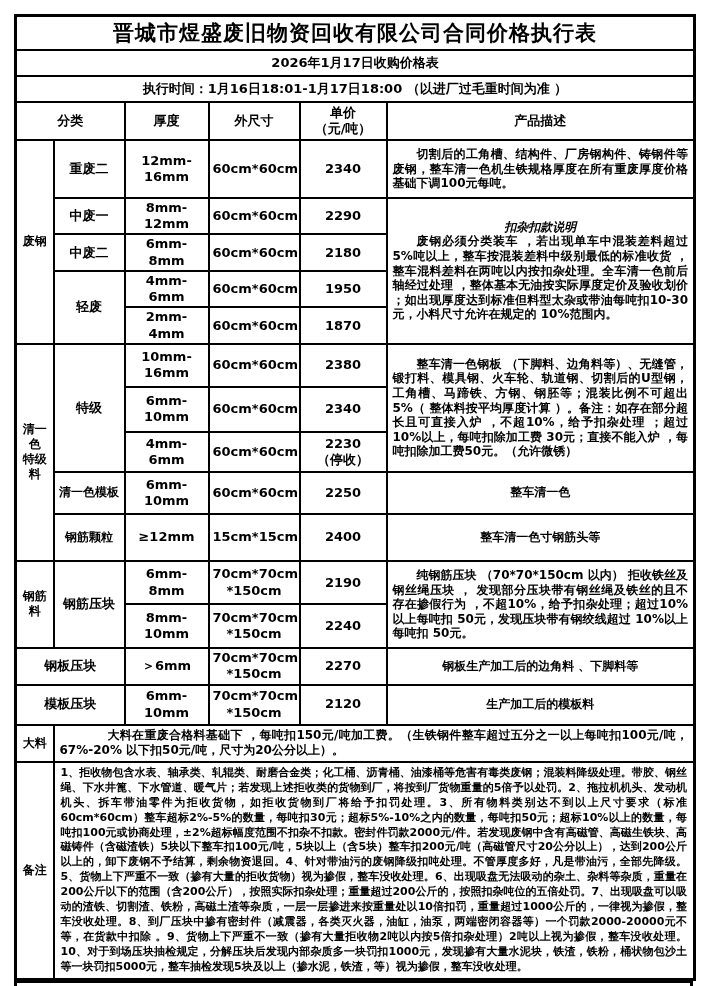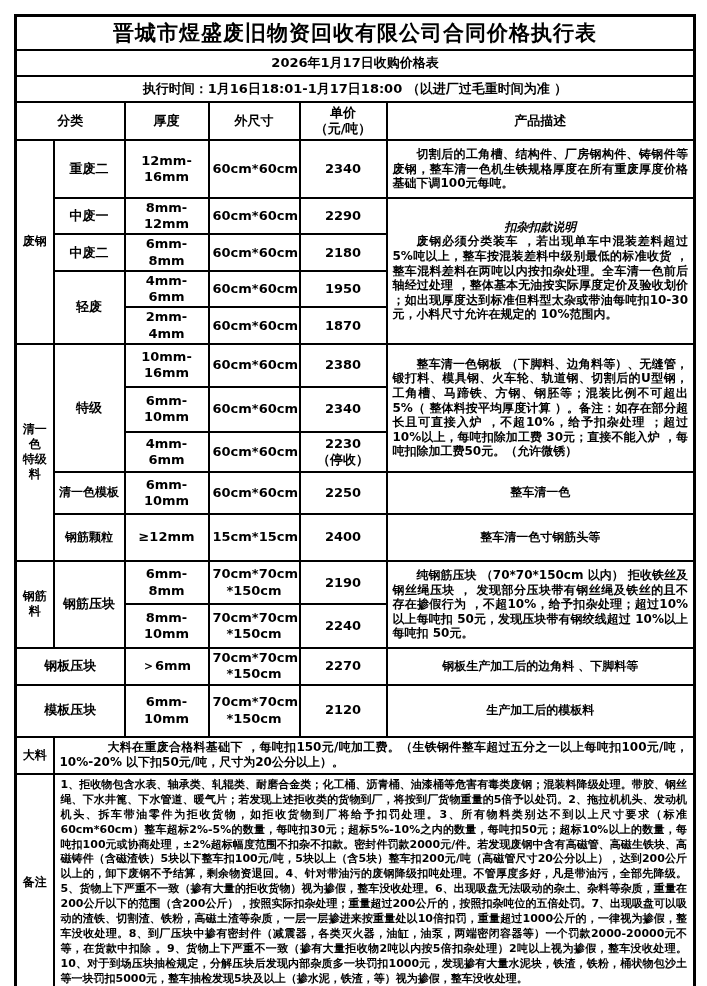--- a/index.html
+++ b/index.html
@@ -159,33 +159,33 @@
 
     <tr style="height:36px">
       <td colspan="2">钢板压块</td>
       <td>＞6mm</td>
       <td class="pre">70cm*70cm
 *150cm</td>
       <td>2270</td>
       <td class="cdesc">钢板生产加工后的边角料 、下脚料等</td>
     </tr>
 
-    <tr style="height:52px">
+    <tr style="height:40px">
       <td colspan="2">模板压块</td>
       <td>6mm-10mm</td>
       <td class="pre">70cm*70cm
 *150cm</td>
       <td>2120</td>
       <td class="cdesc">生产加工后的模板料</td>
     </tr>
 
     <tr style="height:34px">
       <td class="lbl">大料</td>
       <td colspan="5" class="bigrow">
-        <div class="ind4">大料在重废合格料基础下 ，每吨扣150元/吨加工费。（生铁钢件整车超过五分之一以上每吨扣100元/吨，10%-20% 以下扣50元/吨，尺寸为20公分以上）。</div>
+        <div class="ind4">大料在重废合格料基础下 ，每吨扣150元/吨加工费。（生铁钢件整车超过五分之一以上每吨扣100元/吨，67%-20% 以下扣50元/吨，尺寸为20公分以上）。</div>
       </td>
     </tr>
 
     <tr style="height:196px">
       <td class="lbl">备注</td>
       <td colspan="5" class="remarks">1、拒收物包含水表、轴承类、轧辊类、耐磨合金类；化工桶、沥青桶、油漆桶等危害有毒类废钢；混装料降级处理。带胶、钢丝绳、下水井篦、下水管道、暖气片；若发现上述拒收类的货物到厂，将按到厂货物重量的5倍予以处罚。2、拖拉机机头、发动机机头、拆车带油零件为拒收货物，如拒收货物到厂将给予扣罚处理。3、所有物料类别达不到以上尺寸要求（标准 60cm*60cm）整车超标2%-5%的数量，每吨扣30元；超标5%-10%之内的数量，每吨扣50元；超标10%以上的数量，每吨扣100元或协商处理，±2%超标幅度范围不扣杂不扣款。密封件罚款2000元/件。若发现废钢中含有高磁管、高磁生铁块、高磁铸件（含磁渣铁）5块以下整车扣100元/吨，5块以上（含5块）整车扣200元/吨（高磁管尺寸20公分以上），达到200公斤以上的，卸下废钢不予结算，剩余物资退回。4、针对带油污的废钢降级扣吨处理。不管厚度多好，凡是带油污，全部先降级。5、货物上下严重不一致（掺有大量的拒收货物）视为掺假，整车没收处理。6、出现吸盘无法吸动的杂土、杂料等杂质，重量在200公斤以下的范围（含200公斤），按照实际扣杂处理；重量超过200公斤的，按照扣杂吨位的五倍处罚。7、出现吸盘可以吸动的渣铁、切割渣、铁粉，高磁土渣等杂质，一层一层掺进来按重量处以10倍扣罚，重量超过1000公斤的，一律视为掺假，整车没收处理。8、到厂压块中掺有密封件（减震器，各类灭火器，油缸，油泵，两端密闭容器等）一个罚款2000-20000元不等，在货款中扣除 。9、货物上下严重不一致（掺有大量拒收物2吨以内按5倍扣杂处理）2吨以上视为掺假，整车没收处理。10、对于到场压块抽检规定，分解压块后发现内部杂质多一块罚扣1000元，发现掺有大量水泥块，铁渣，铁粉，桶状物包沙土等一块罚扣5000元，整车抽检发现5块及以上（掺水泥，铁渣，等）视为掺假，整车没收处理。</td>
     </tr>
   </tbody>
     </table>
 

